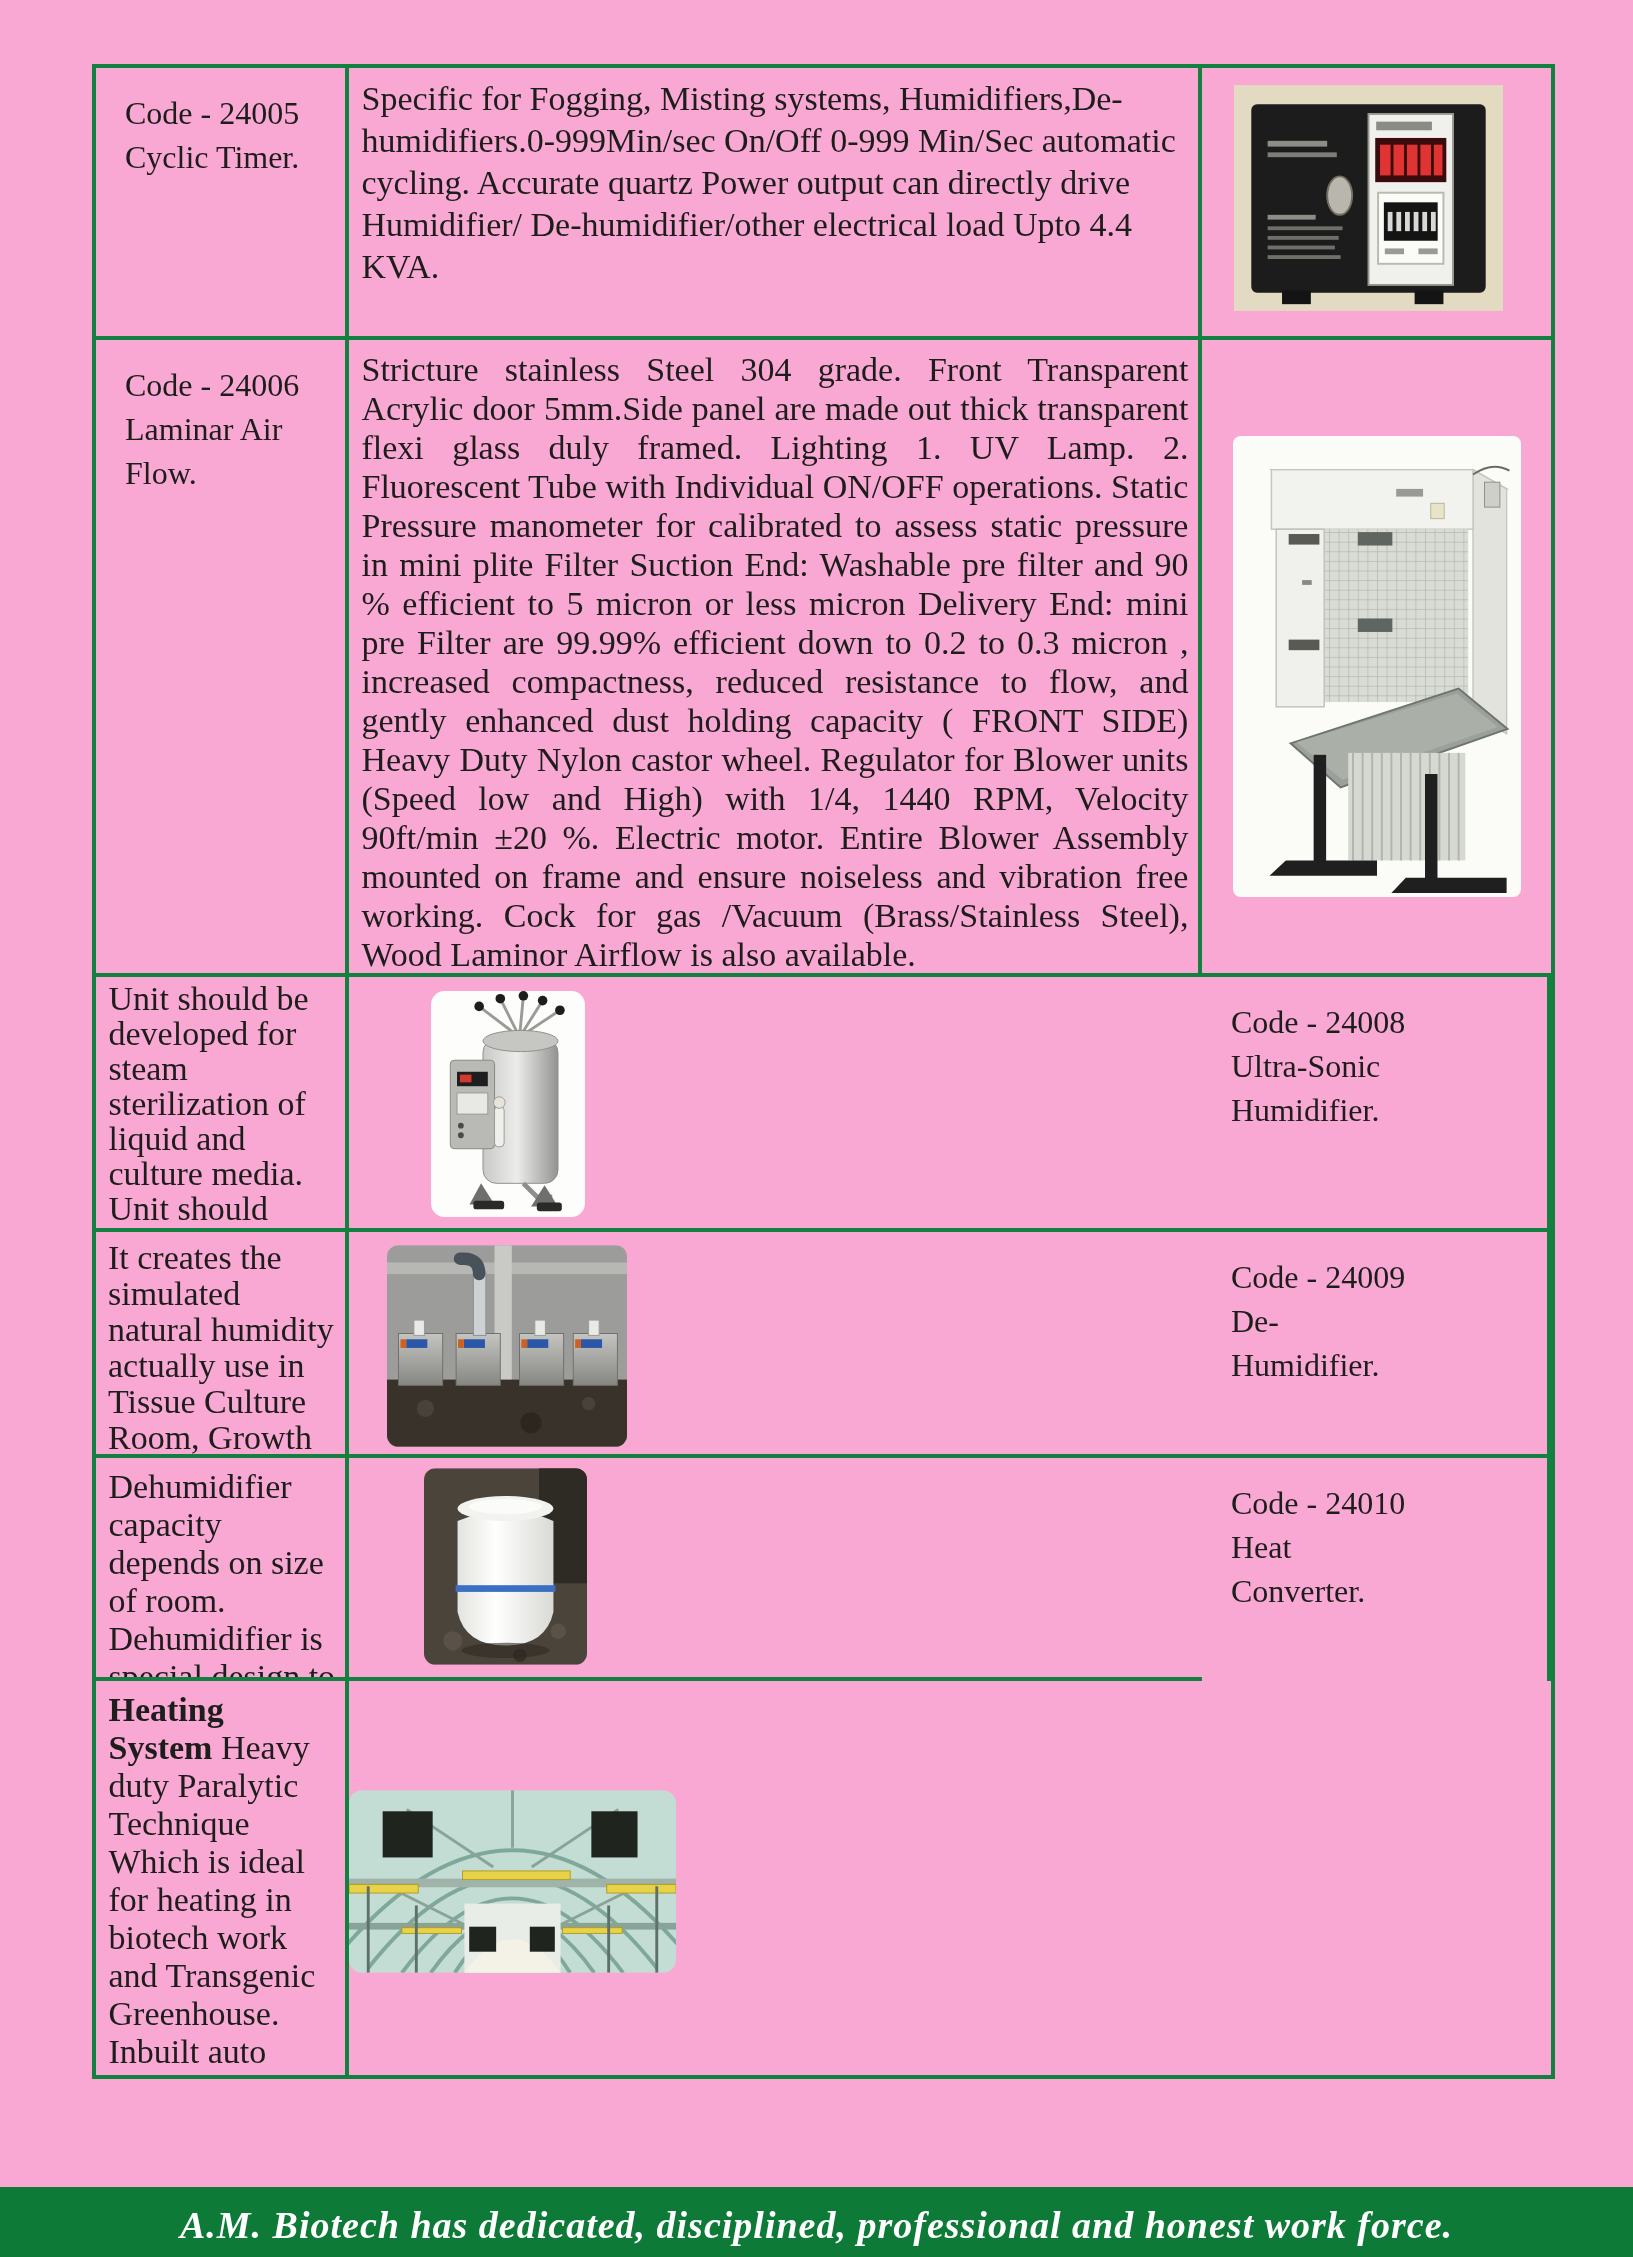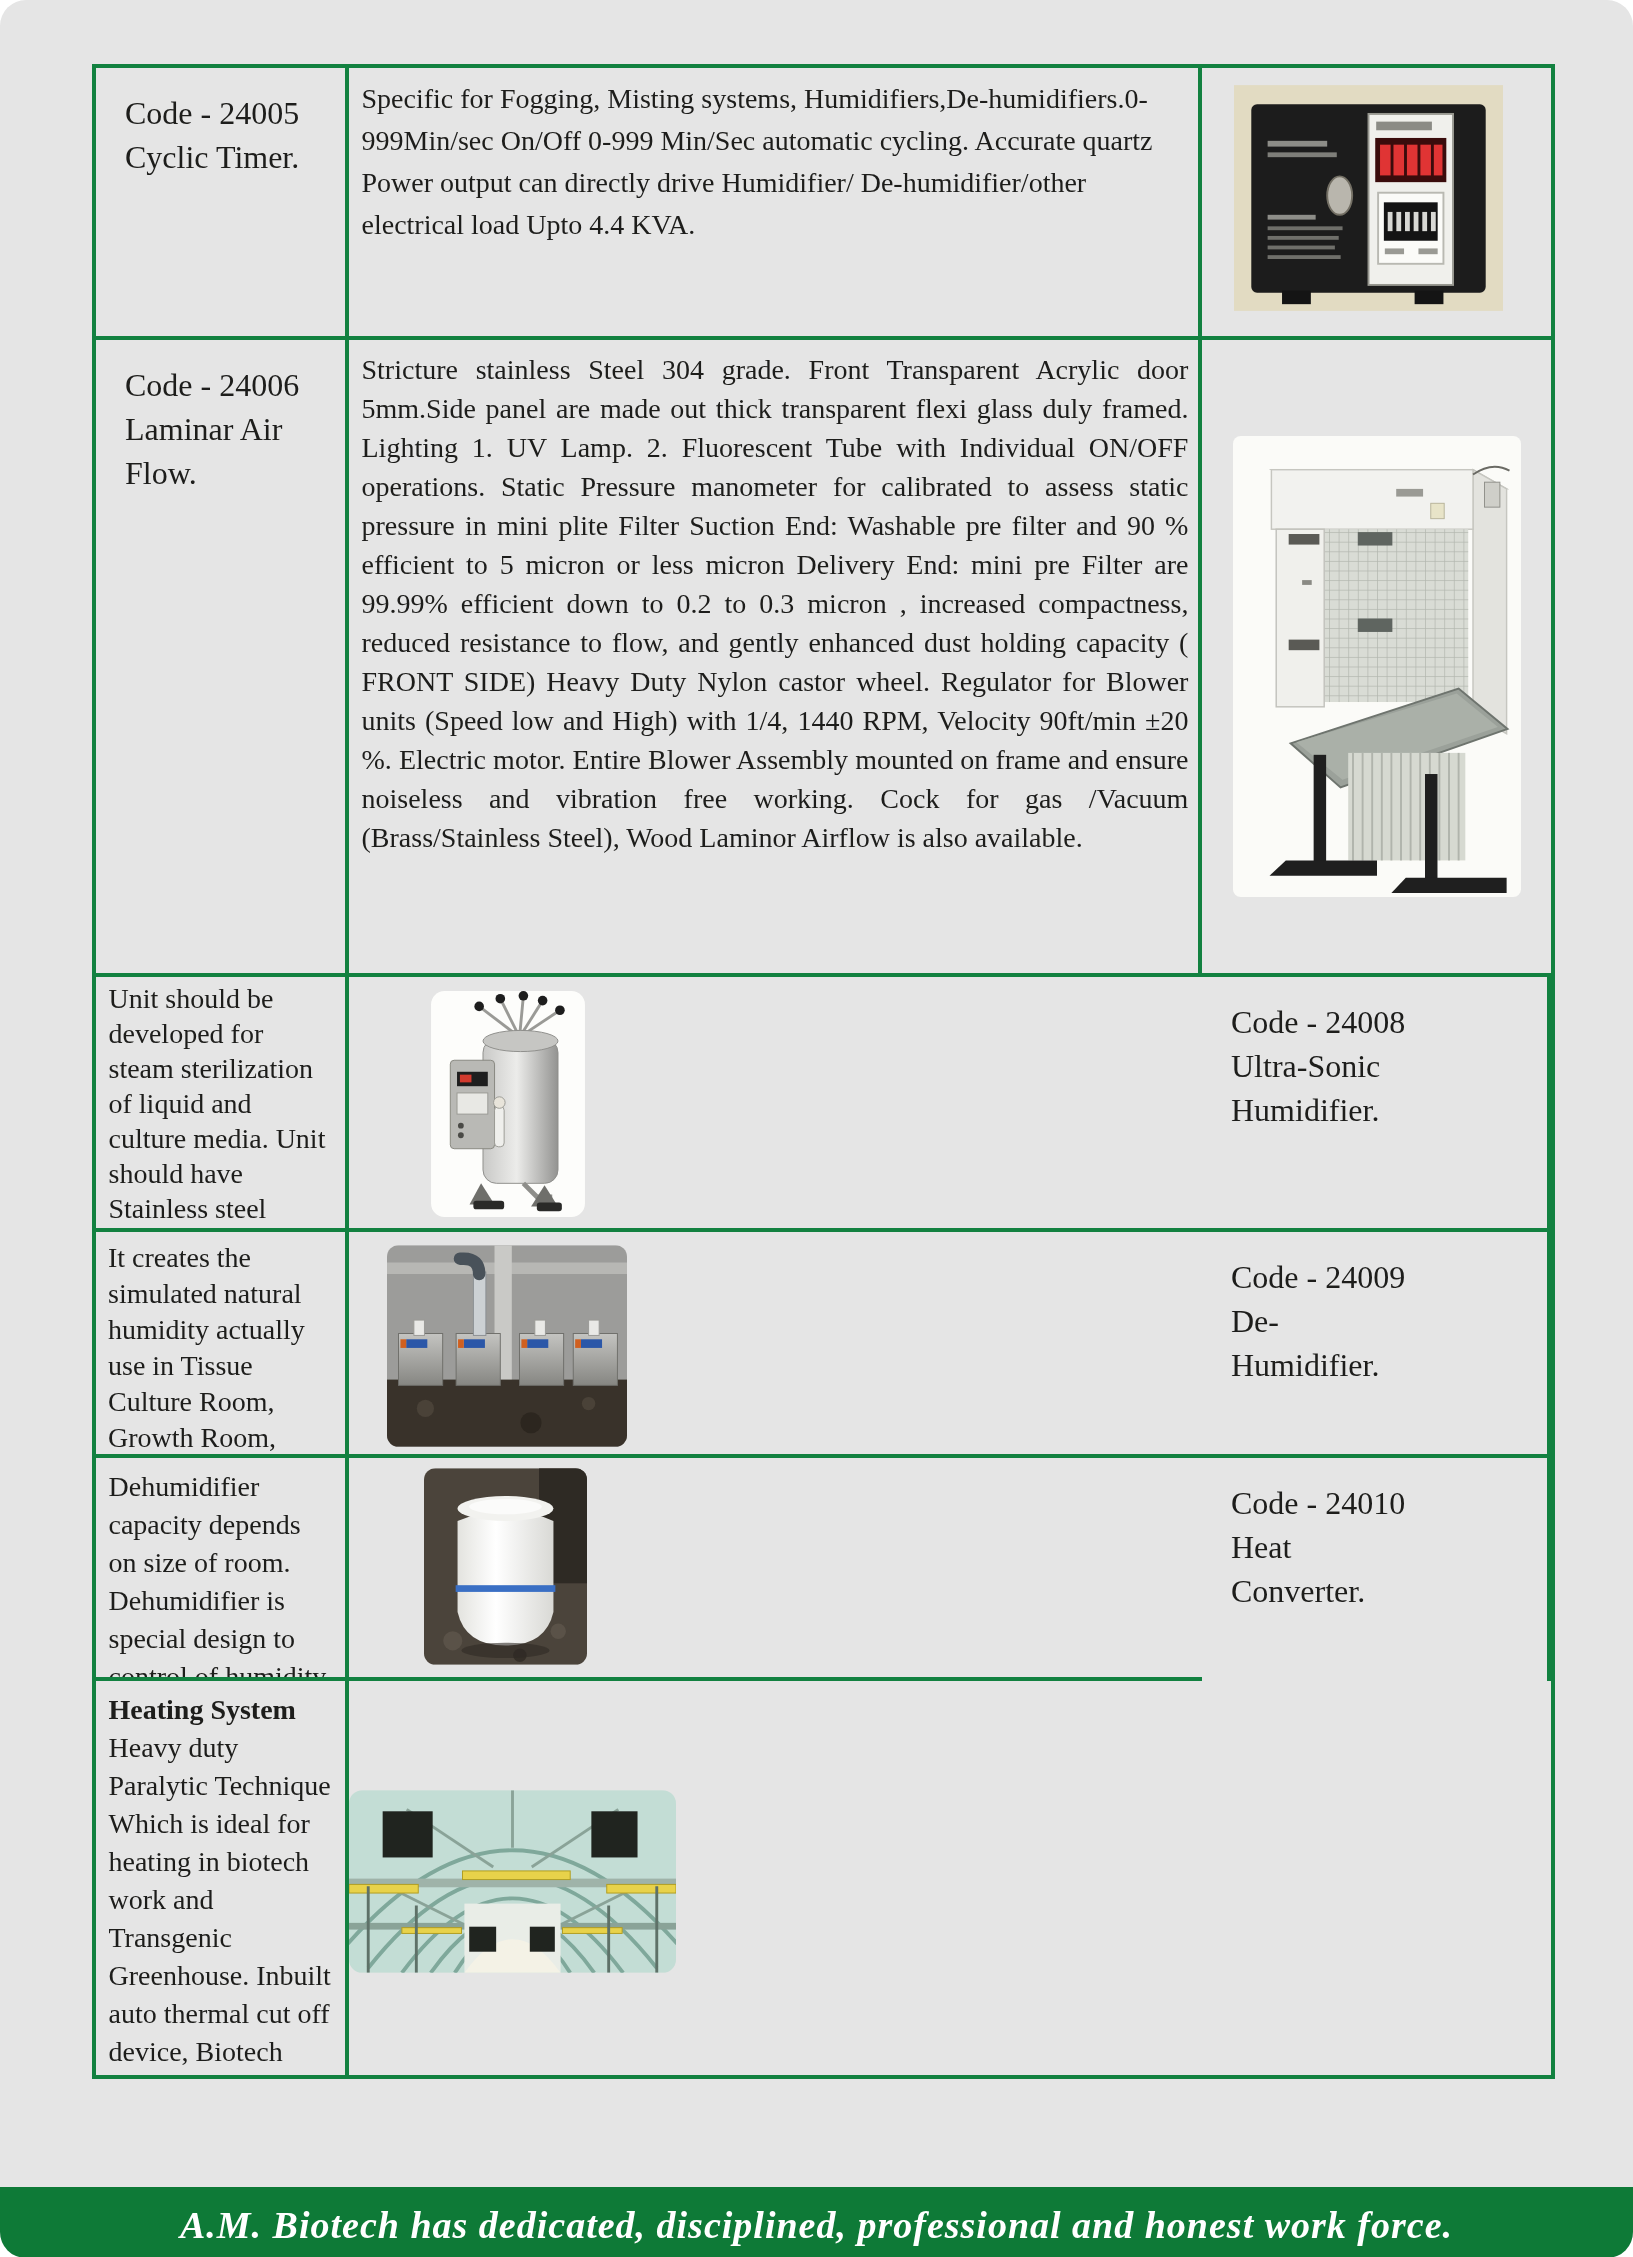--- a/index.html
+++ b/index.html
@@ -1,25 +1,25 @@
 <!DOCTYPE html>
 <html><head>
 <meta charset="utf-8">
 <style>
   html,body{margin:0;padding:0;}
-  .page{position:relative;width:1633px;height:2258px;background:#e5e5e5;overflow:hidden;
-        font-family:"Liberation Serif",serif;color:#1d1d1b;border-radius:26px;}
+  .page{position:relative;width:1633px;height:2258px;background:#f9a8d4;overflow:hidden;
+        font-family:"Liberation Serif",serif;color:#1d1d1b;}
   .catalog{position:absolute;left:92px;top:64px;display:grid;
            grid-template-columns:253px 853px 349px;
            grid-template-rows:272px 637px 255px 226px 223px 394px;
            border:4.8px solid #128140;}
   .cell{box-sizing:border-box;border-bottom:4.8px solid #128140;overflow:hidden;}
   .c1,.c2{border-right:4.8px solid #128140;}
   .code-cell{padding:23px 7.7px 0 29px;font-size:32px;line-height:44px;white-space:pre-line;}
-  .desc-cell{padding:9.6px 9.6px 0 12.5px;font-size:28px;white-space:pre-line;}
+  .desc-cell{padding:9.6px 9.6px 0 12.5px;font-size:34px;white-space:pre-line;}
   .lh44{line-height:42px;}
   .lh41{line-height:39px;text-align:justify;}
   .lh36{line-height:35px;padding-top:4px;}
   .lh37{line-height:36px;padding-top:7.7px;padding-left:12px;}
   .lh40{line-height:38px;}
   .img-cell{position:relative;}
   .photo{position:absolute;display:block;}
   .footer{position:absolute;left:0;top:2187px;width:1633px;height:76px;background:#0e7a37;
           display:flex;align-items:center;justify-content:center;}
   .footer-text{color:#ffffff;font-style:italic;font-weight:bold;font-size:38px;letter-spacing:1px;}

